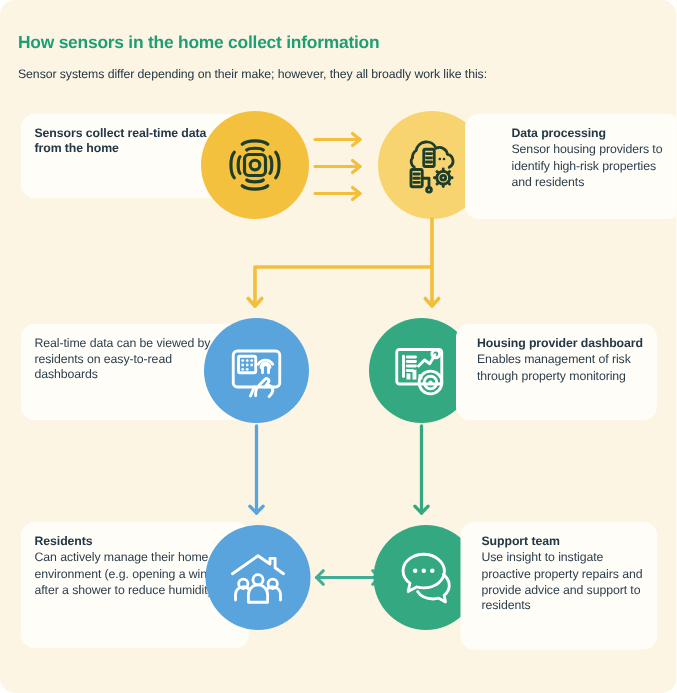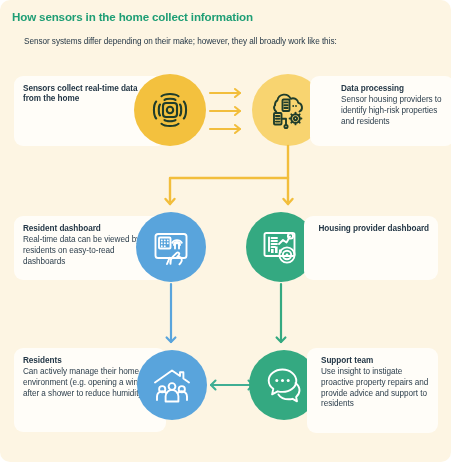--- a/index.html
+++ b/index.html
@@ -23,28 +23,28 @@
     overflow: hidden;
   }
 
   
   #header { position: absolute; left: 12px; top: 10px; right: 12px; }
   #title {
     color: #1E9E75;
     font-size: 11.6px;
     font-weight: bold;
     letter-spacing: -0.15px;
-    margin: 0 0 8px 0;
+    margin: 12px 0 8px 0;
     line-height: 14px;
   }
   #subtitle {
     color: #243746;
     font-size: 8.2px;
     line-height: 11px;
-    margin: 12px;
+    margin: 0;
     letter-spacing: -0.05px;
   }
 
   
   .card {
     position: absolute;
     background: #FFFDF8;
     border-radius: 9px;
     box-sizing: border-box;
     padding: 8px 9px;
@@ -83,21 +83,21 @@
 </head>
 <body>
 
 <div id="page">
 
   <div id="header">
     <p id="title">How sensors in the home collect information</p>
     <p id="subtitle">Sensor systems differ depending on their make; however, they all broadly work like this:</p>
   </div>
 
-  <div class="card" style="left:14px; top:76px; width:152px; height:70px;">
+  <div class="card" style="left:14px; top:76px; width:152px; height:56px;">
     <p class="card-title">Sensors collect real-time data from the home</p>
   </div>
 
   <div class="circle" style="left:134px; top:74px; width:72px; height:72px; background:#F3C13E;">
     <span>
       <svg width="46" height="46" viewBox="0 0 46 46" fill="none" stroke="#1F3D2B" stroke-width="2.1" stroke-linecap="round" stroke-linejoin="round">
         <rect x="16" y="16" width="14" height="14" rx="3"></rect>
         <circle cx="23" cy="23" r="3.2"></circle>
         <path d="M17.5 13 C19.2 11.4 26.8 11.4 28.5 13"></path>
         <path d="M14.5 9.2 C18 6.2 28 6.2 31.5 9.2"></path>
@@ -165,21 +165,20 @@
       <g stroke="#F2BE3C" stroke-width="2.4" fill="none" stroke-linecap="round" stroke-linejoin="round">
         <path d="M128 0 L128 32 L10 32 L10 58"></path>
         <polyline points="5.5,53 10,58 14.5,53"></polyline>
         <path d="M128 32 L128 58"></path>
         <polyline points="123.5,53 128,58 132.5,53"></polyline>
       </g>
     </svg>
   </div>
 
   <div class="card" style="left:14px; top:216px; width:152px; height:64px;">
-    <p class="card-title">Resident dashboard</p>
     <p class="card-body">Real-time data can be viewed by the residents on easy-to-read dashboards</p>
   </div>
 
   <div class="circle" style="left:136px; top:212px; width:70px; height:70px; background:#59A4DC;">
     <span>
       <svg width="46" height="46" viewBox="0 0 46 46" fill="none" stroke="#FFFFFF" stroke-width="1.9" stroke-linecap="round" stroke-linejoin="round">
         <rect x="7.5" y="10" width="31" height="24" rx="2.6"></rect>
         <rect x="11" y="13.5" width="11.5" height="11" rx="1"></rect>
         <circle cx="13.8" cy="16.4" r="0.95" fill="#FFFFFF" stroke="none"></circle>
         <circle cx="16.8" cy="16.4" r="0.95" fill="#FFFFFF" stroke="none"></circle>
@@ -213,22 +212,23 @@
         <rect x="21" y="25.5" width="2.6" height="3.5" fill="#FFFFFF" stroke="none"></rect>
         <polyline points="21,20 25,16 28.5,18.5 32,12.5"></polyline>
         <circle cx="32.5" cy="12" r="2.6"></circle>
         <circle cx="29" cy="31" r="7.6"></circle>
         <circle cx="29" cy="31" r="4.2"></circle>
         <circle cx="29" cy="31" r="1.4" fill="#FFFFFF" stroke="none"></circle>
       </svg>
     </span>
   </div>
 
-  <div class="card right-text" style="left:304px; top:216px; width:134px; height:64px; padding-left:14px;text-align:right;">
+  <div class="card right-text" style="left:304px; top:216px; width:134px; height:64px; padding-left:14px;">
     <p class="card-title">Housing provider dashboard</p>
+    <p class="card-body">Enables management of risk through property monitoring</p>
   </div>
 
   <div class="conn" style="left:164px; top:284px; width:16px; height:64px;">
     <svg width="16" height="64" viewBox="0 0 16 64">
       <g stroke="#59A4DC" stroke-width="2.2" fill="none" stroke-linecap="round" stroke-linejoin="round">
         <line x1="7" y1="0" x2="7" y2="58"></line>
         <polyline points="2.6,53.5 7,58 11.4,53.5"></polyline>
       </g>
     </svg>
   </div>

